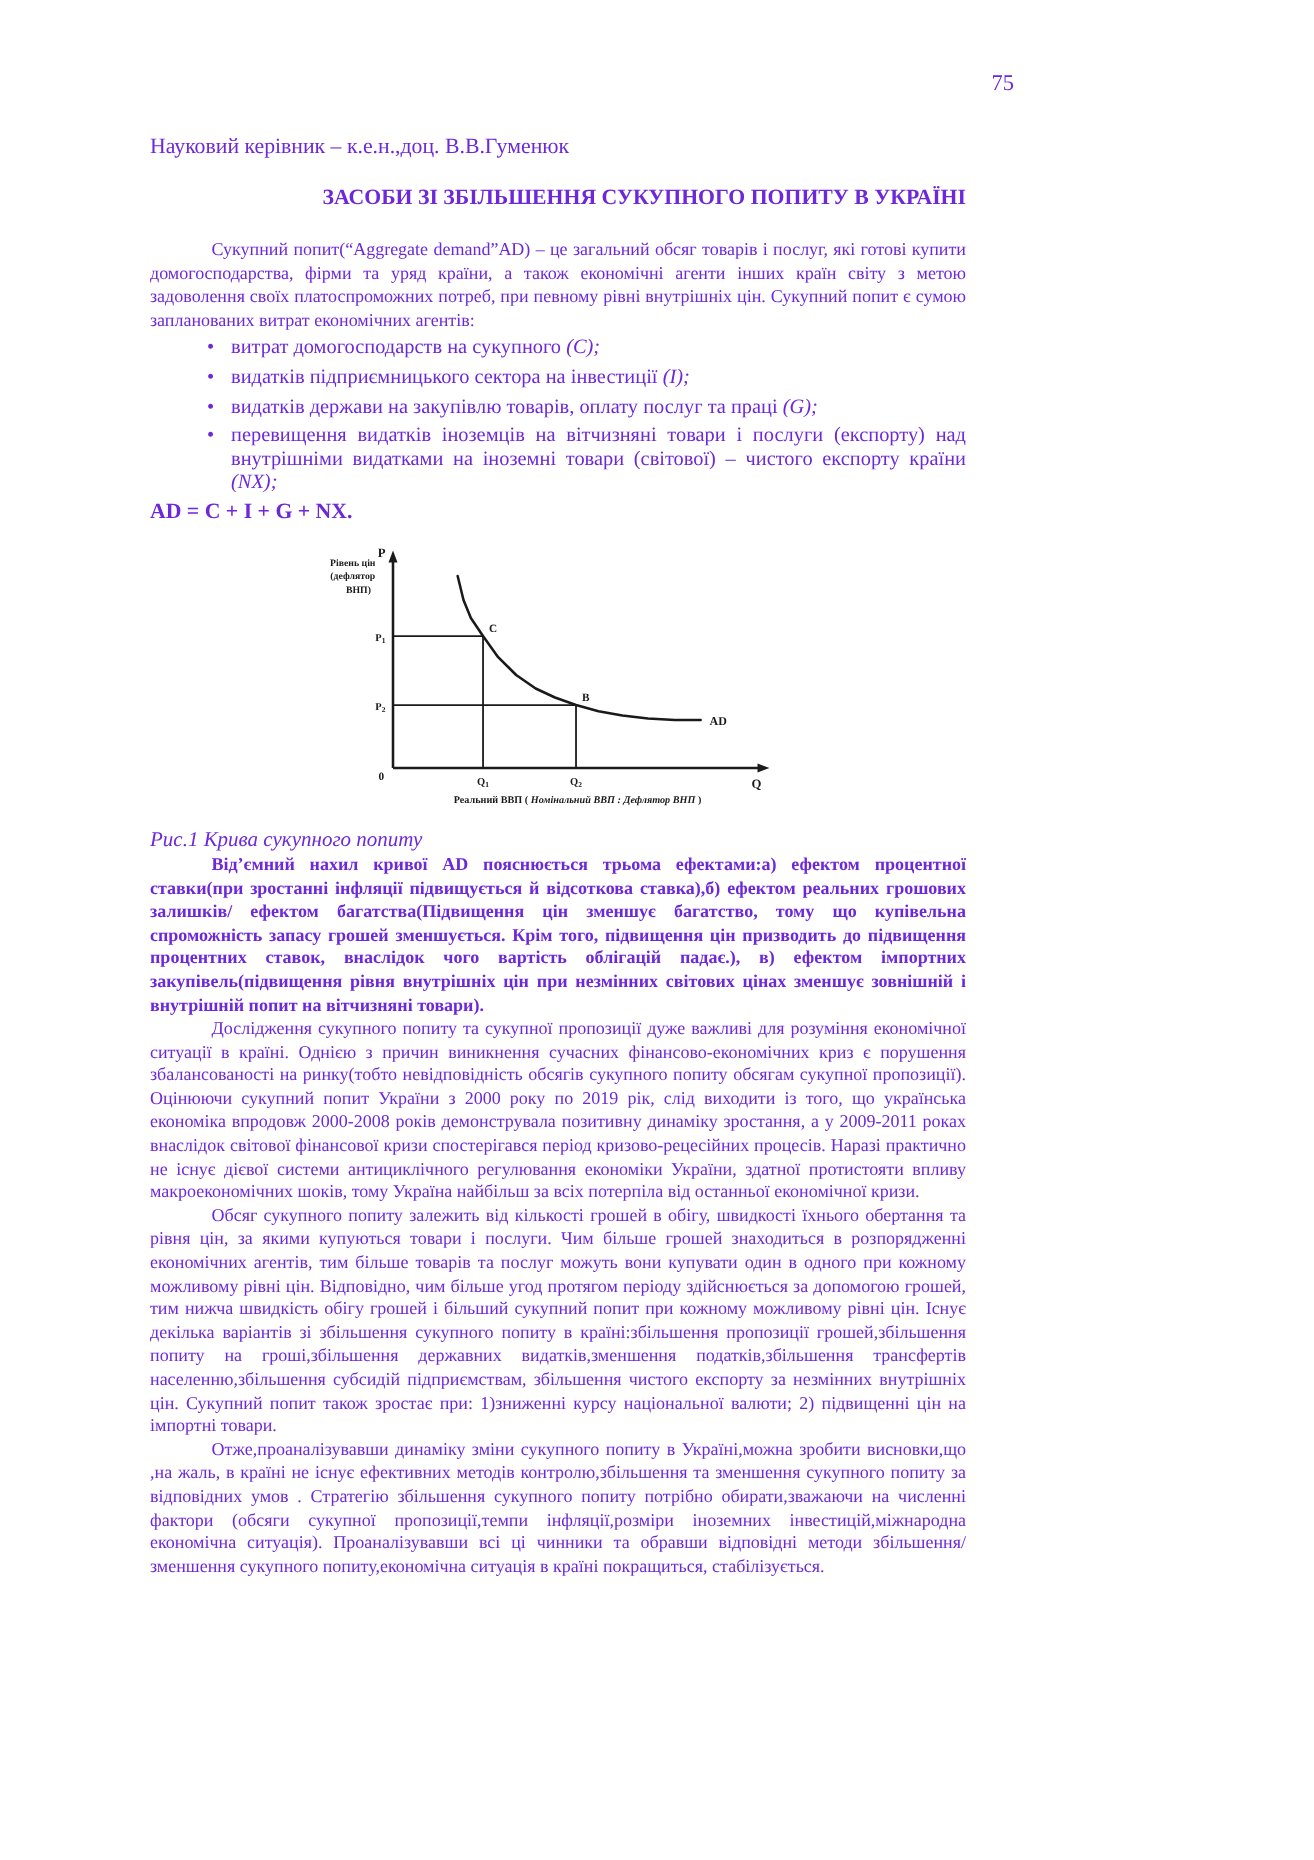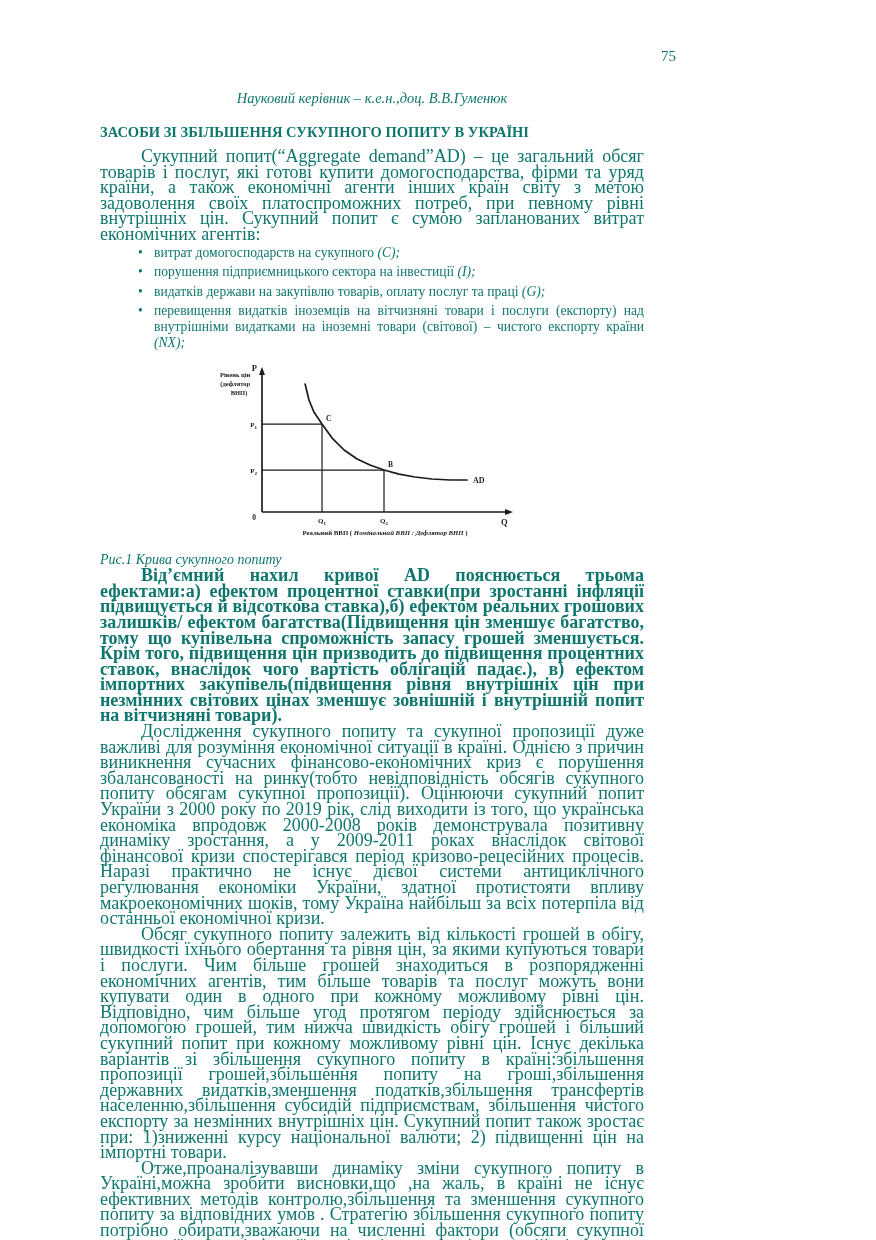--- a/index.html
+++ b/index.html
@@ -1,43 +1,43 @@
 <!DOCTYPE html>
 <html lang="uk"><head>
 <meta charset="utf-8">
 <style>
   html,body{margin:0;padding:0;background:#ffffff;}
   .page{
     position:relative;
     width:708px;height:1240px;
     background:#ffffff;
-    color:#0f766e;
+    color:#6d28d9;
     font-family:"Liberation Serif", serif;
     overflow:hidden;
   }
   .pagenum{
     position:absolute;top:48px;right:32px;
     font-size:15px;
   }
   .content{
     padding:90px 64px 0 100px;
   }
   .author{
     text-align:right;font-weight:bold;font-size:14.5px;line-height:17px;
   }
   .supervisor{
-    text-align:center;font-style:italic;font-size:14.5px;line-height:17px;
+    text-align:left;font-size:14.5px;line-height:17px;
   }
   h1.title{
-    margin:17px 0 8px 0;
-    text-align:left;font-size:14.5px;font-weight:bold;
+    margin:17px 0 18px 0;
+    text-align:right;font-size:14.5px;font-weight:bold;
   }
   p.body{
     margin:0;
-    font-size:18px;line-height:15.6px;
+    font-size:12px;line-height:15.6px;
     text-align:justify;
     text-indent:41px;
   }
   ul.bullets{
     list-style:none;margin:2px 0 0 0;padding:0;
   }
   ul.bullets li{
     position:relative;
     padding-left:54px;
     font-size:13.6px;line-height:15.6px;
@@ -76,30 +76,31 @@
 
     <h1 class="title">ЗАСОБИ ЗІ ЗБІЛЬШЕННЯ СУКУПНОГО ПОПИТУ В УКРАЇНІ</h1>
 
     <p class="body">Сукупний попит(“Aggregate demand”AD) – це загальний обсяг товарів і послуг, які готові купити домогосподарства, фірми та уряд країни, а також економічні агенти інших країн світу з метою задоволення своїх платоспроможних потреб, при певному рівні внутрішніх цін. Сукупний попит є сумою запланованих витрат економічних агентів:</p>
 
     <ul class="bullets">
       <li>
         <span class="marker">•</span><span>витрат домогосподарств на сукупного </span><span class="var">(C);</span>
       </li>
       <li>
-        <span class="marker">•</span><span>порушення підприємницького сектора на інвестиції </span><span class="var">(I);</span>
+        <span class="marker">•</span><span>видатків підприємницького сектора на інвестиції </span><span class="var">(I);</span>
       </li>
       <li>
         <span class="marker">•</span><span>видатків держави на закупівлю товарів, оплату послуг та праці </span><span class="var">(G);</span>
       </li>
       <li>
         <span class="marker">•</span><span>перевищення видатків іноземців на вітчизняні товари і послуги (експорту) над внутрішніми видатками на іноземні товари (світової) – чистого експорту країни </span><span class="var">(NX);</span>
       </li>
     </ul>
 
+    <div class="formula">AD = C + I + G + NX.</div>
 
     <div class="figure">
       <svg width="310" height="182" viewBox="0 0 310 182">
 
         <line x1="45" y1="150" x2="45" y2="10" stroke="#1a1a1a" stroke-width="1.7"></line>
         <polygon points="42,13 45,5 48,13" fill="#1a1a1a"></polygon>
         <line x1="45" y1="150" x2="292" y2="150" stroke="#1a1a1a" stroke-width="1.7"></line>
         <polygon points="288,147 296,150 288,153" fill="#1a1a1a"></polygon>
 
         <text class="ch-t" x="40" y="9" font-size="8.5" text-anchor="end">P</text>

